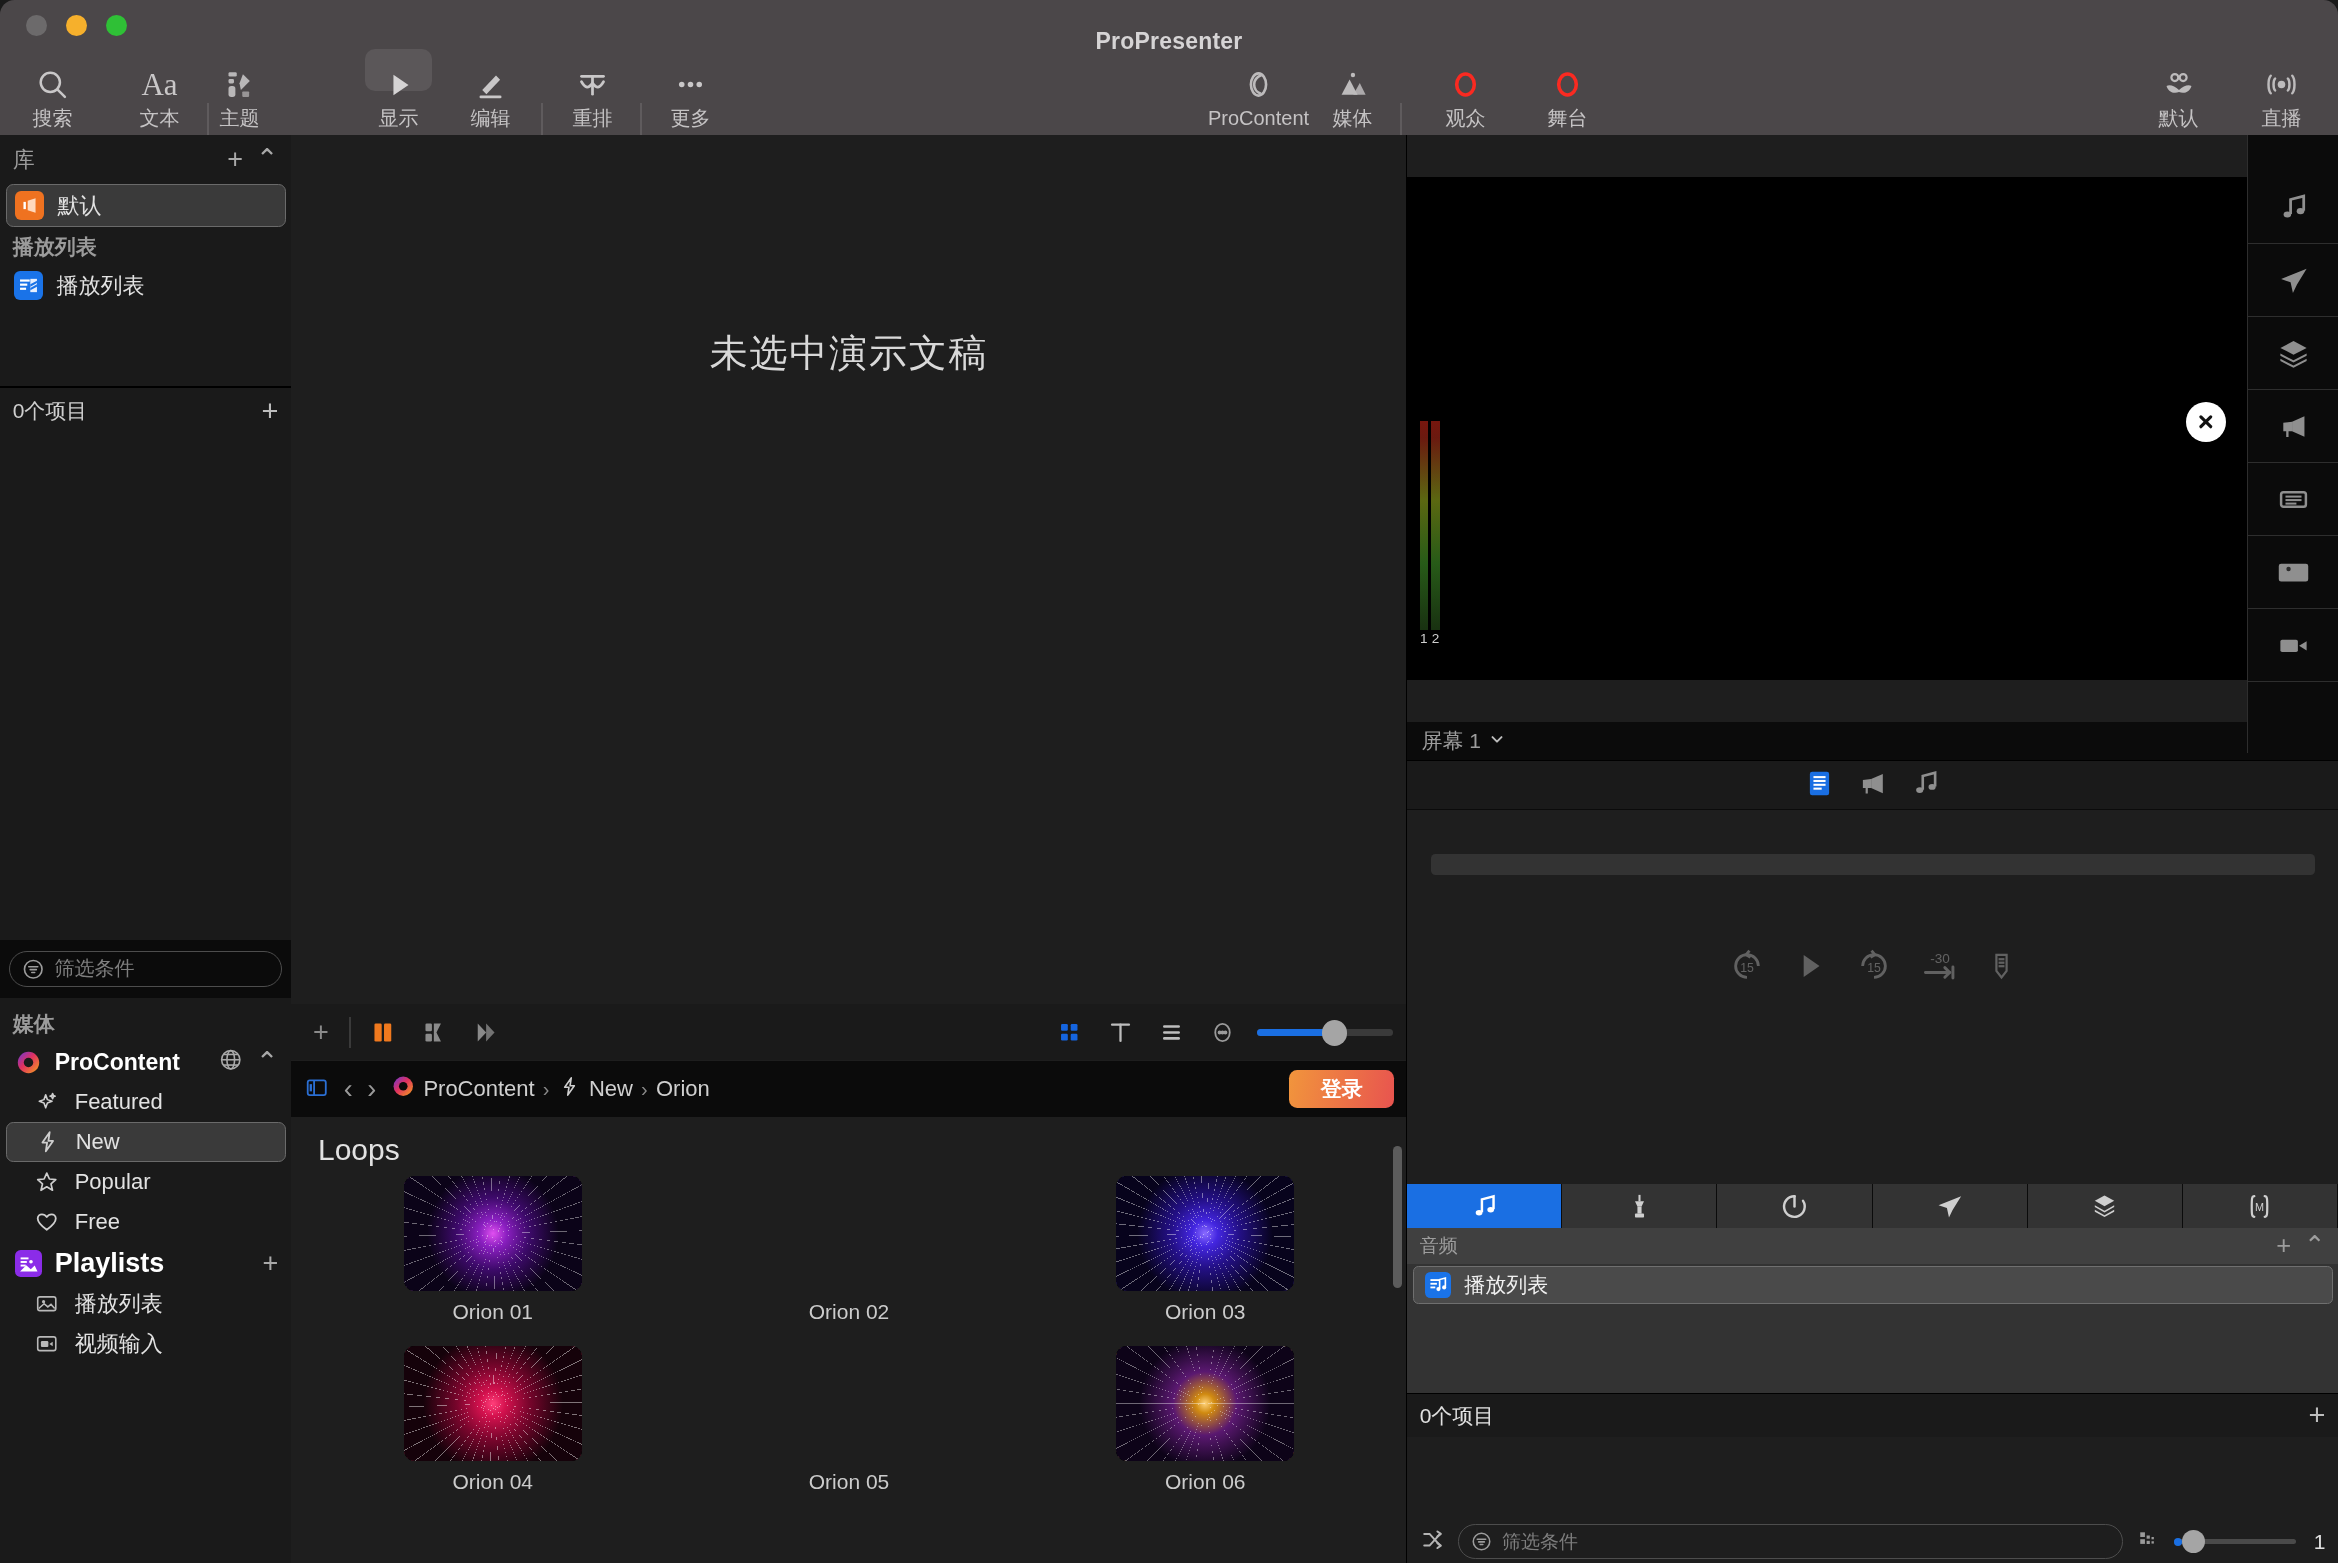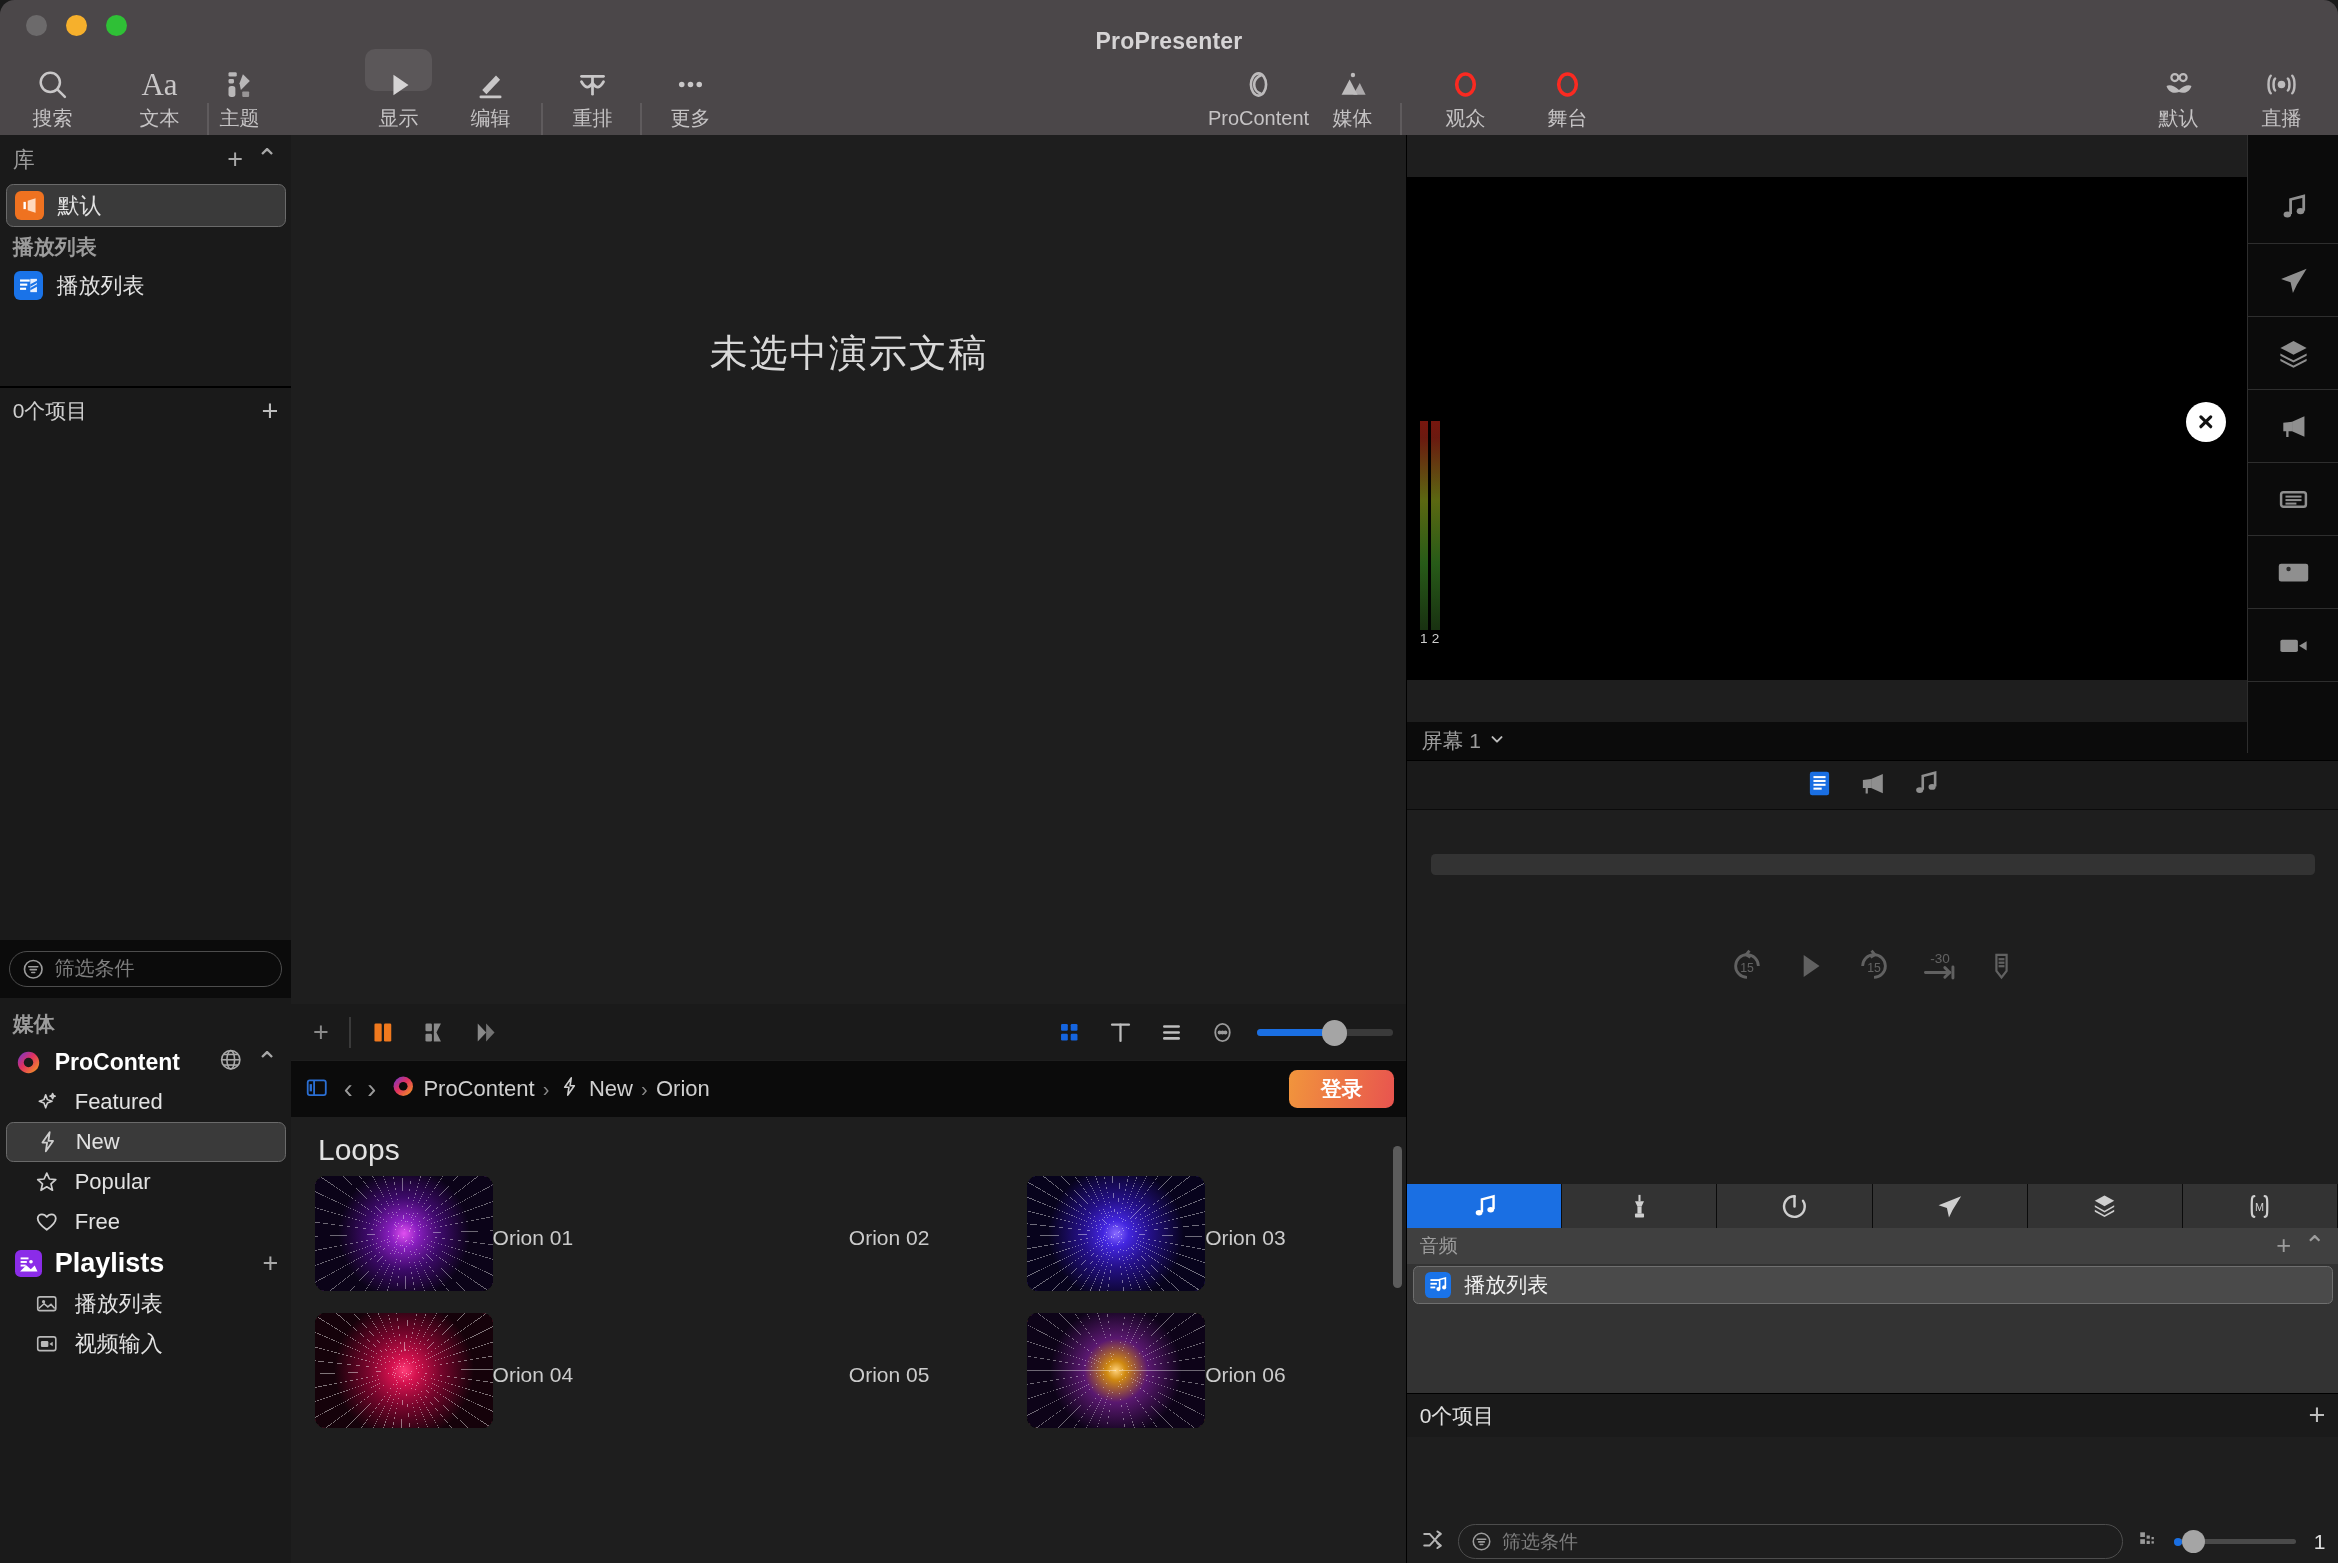--- a/index.html
+++ b/index.html
@@ -107,21 +107,21 @@
   .crumb .sepc { color: #8a8a8a; font-size: 20px; }
   .login-btn {
     margin-left: auto; width: 105px; height: 38px; border-radius: 8.2px;
     background: linear-gradient(100deg,#f1953c 0%, #e8544f 100%);
     color: #fff; font-size: 21px; font-weight: bold;
     display: flex; align-items: center; justify-content: center;
   }
   .pcbody { position: absolute; top: 982px; left: 0; width: 1116px; height: 447px; background: #1e1e1e; overflow: hidden; }
   .pc-title { color: #e2e2e2; font-size: 30px; padding: 16.4px 0 0 27px; }
   .grid { display: grid; grid-template-columns: repeat(3, 1fr); padding: 9px 23.6px 0 23.6px; }
-  .cell { display: flex; flex-direction: row; align-items: center; }
+  .cell { display: flex; flex-direction: column; align-items: center; }
   .thumb { width: 178px; height: 115px; border-radius: 11px; background: #000; overflow: hidden; position: relative; }
   .thumb.empty { background: transparent; }
   .cap { margin-top: 9px; color: #cbcbcb; font-size: 21px; }
   .pc-scroll { position: absolute; right: 5.5px; top: 29px; width: 8.2px; height: 142px; background: #5c5c5c; border-radius: 4.5px; }
 
   
   .right { position: absolute; left: 1407px; top: 0; width: 931px; height: 1429px; background: #0b0b0b; }
   .preview-wrap { position: absolute; top: 0; left: 0; width: 840px; height: 618px; background: #1e1e1e; }
   .preview-letterbox { position: absolute; top: 0; left: 0; width: 840px; height: 42px; background: #1e1e1e; }
   .preview-black { position: absolute; top: 42px; left: 0; width: 840px; height: 504px; background: #000; }

